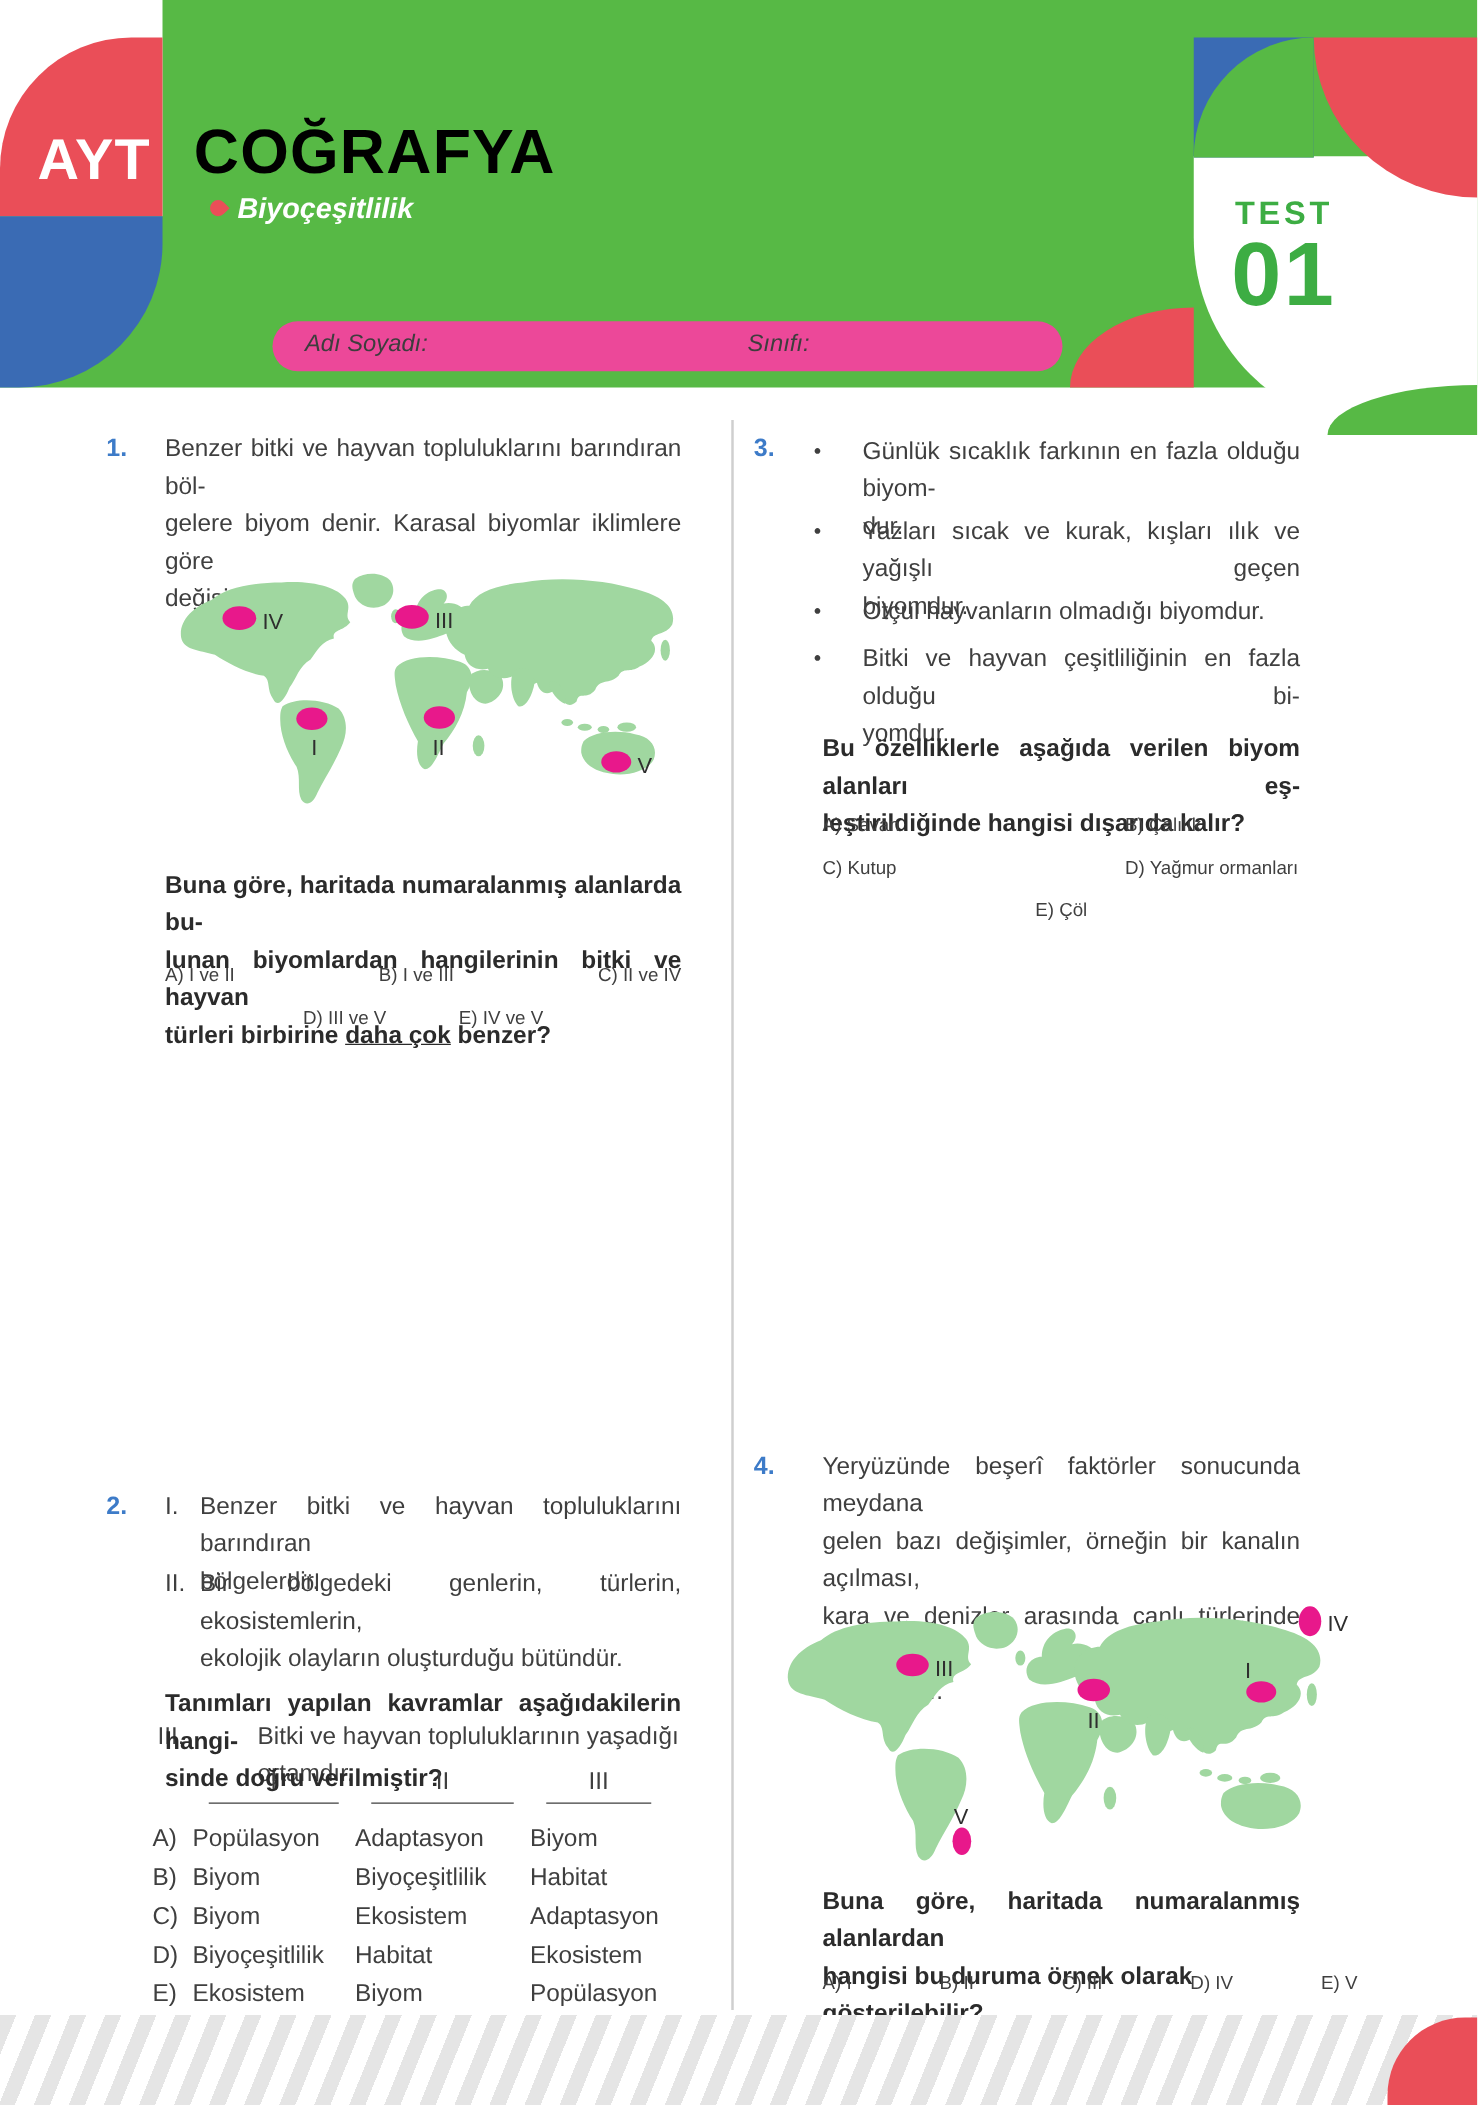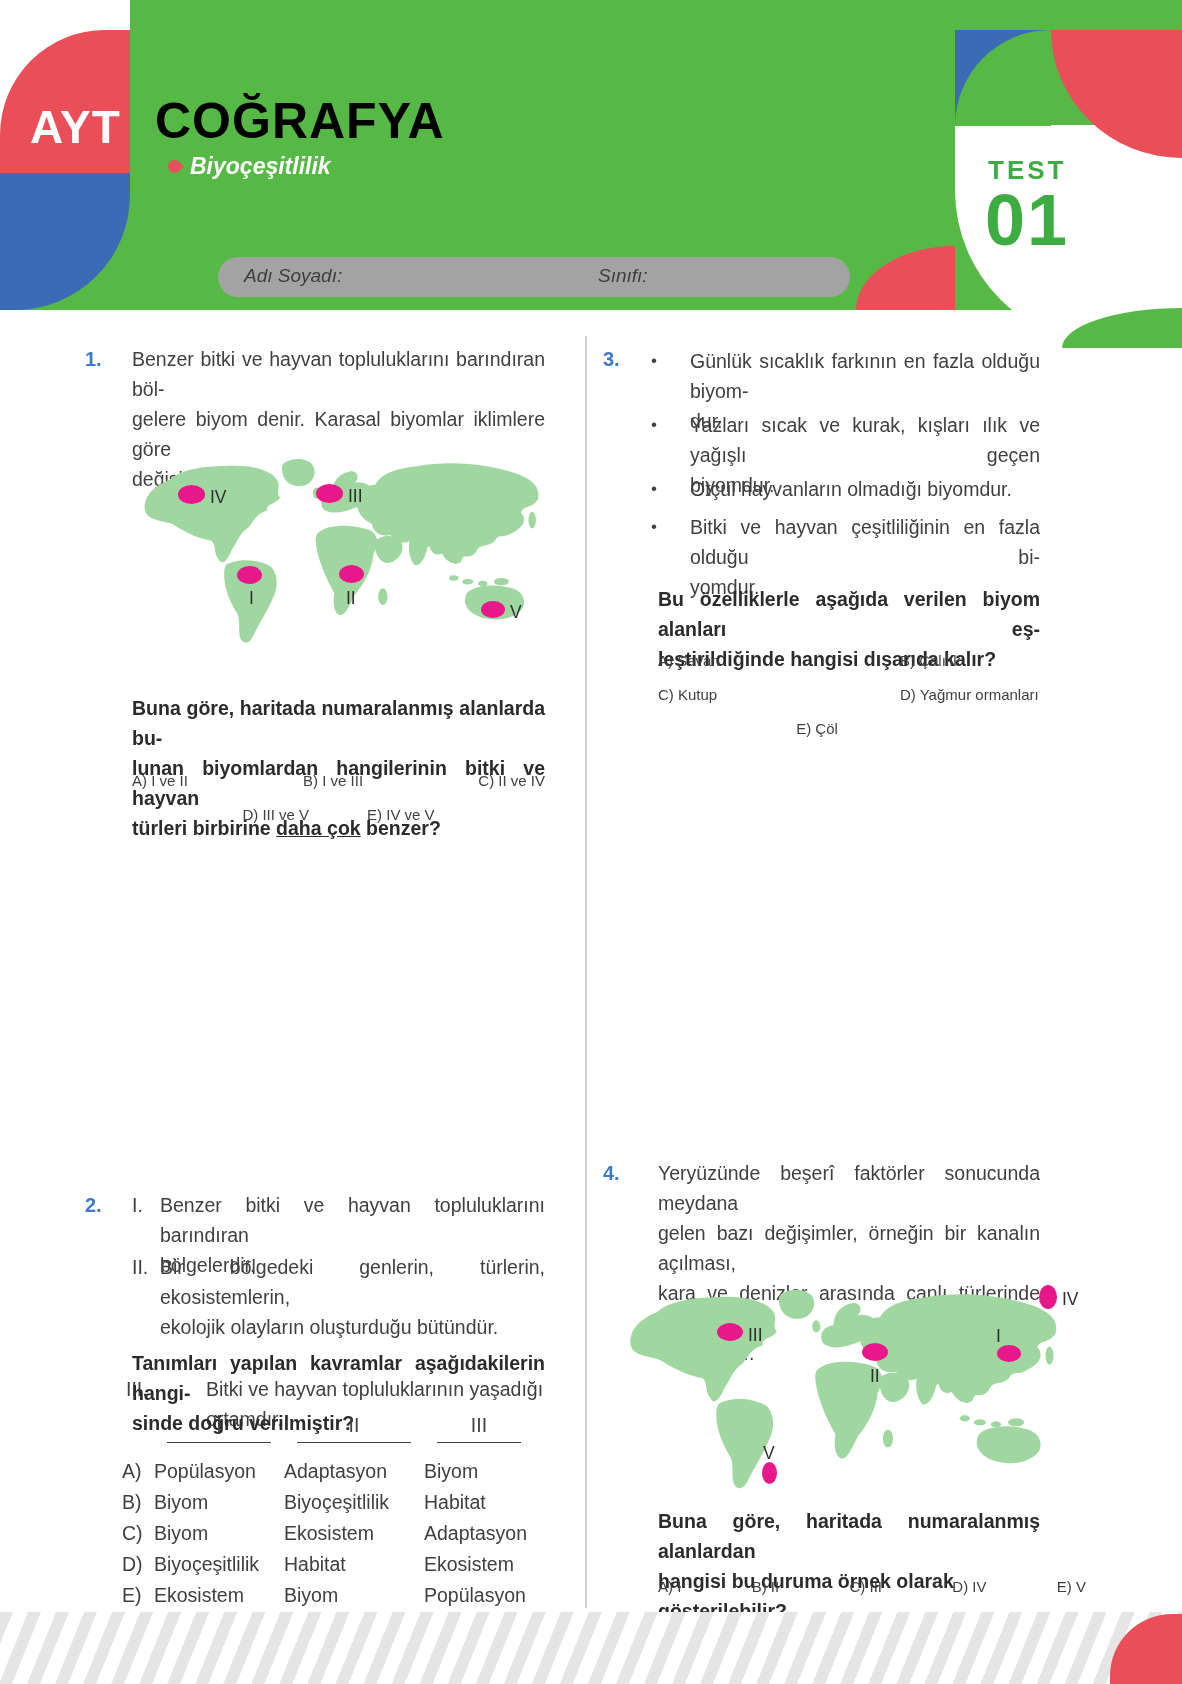--- a/index.html
+++ b/index.html
@@ -22,21 +22,21 @@
   
   .header{position:absolute;left:0;top:0;width:1182px;height:310px;background:var(--green);}
   .hdr-white-tl{position:absolute;left:0;top:0;width:130px;height:173px;background:#ffffff;}
   .hdr-red{position:absolute;left:0;top:30px;width:130px;height:143px;background:var(--red);border-top-left-radius:105px;}
   .hdr-blue{position:absolute;left:0;top:173px;width:130px;height:137px;background:var(--blue);border-bottom-right-radius:115px;}
   .exam-label{position:absolute;left:30px;top:100px;color:#fff;font-size:46px;font-weight:bold;letter-spacing:1px;}
   .subject-title{position:absolute;left:155px;top:92px;color:#000000;font-size:50px;font-weight:bold;letter-spacing:1px;}
   .topic-row{position:absolute;left:168px;top:153px;display:flex;align-items:center;gap:9px;}
   .topic-diamond{width:13px;height:13px;background:var(--red);border-radius:50% 0 50% 50%;transform:rotate(45deg);}
   .topic-text{color:#fff;font-size:23px;font-weight:bold;font-style:italic;}
-  .name-bar{position:absolute;left:218px;top:257px;width:632px;height:40px;background:#a3a3a3;border-radius:20px;}
+  .name-bar{position:absolute;left:218px;top:257px;width:632px;height:40px;background:#ec4899;border-radius:20px;}
   .name-label{position:absolute;left:26px;top:8px;font-size:19px;font-style:italic;color:#3d3d3d;}
   .class-label{position:absolute;left:380px;top:8px;font-size:19px;font-style:italic;color:#3d3d3d;}
   
   .badge-white{position:absolute;left:955px;top:125px;width:227px;height:220px;background:#ffffff;border-bottom-left-radius:155px;}
   .badge-blue-sq{position:absolute;left:955px;top:30px;width:96px;height:96px;background:var(--blue);}
   .badge-green-disc{position:absolute;left:955px;top:30px;width:96px;height:96px;background:var(--green);border-top-left-radius:100%;}
   .badge-red-arc{position:absolute;left:1051px;top:30px;width:131px;height:128px;background:var(--red);border-bottom-left-radius:100%;}
   .badge-red-small{position:absolute;left:856px;top:246px;width:99px;height:64px;background:var(--red);border-top-left-radius:100%;}
   .badge-green-br{position:absolute;left:1062px;top:308px;width:120px;height:40px;background:var(--green);border-top-left-radius:100%;}
   .test-word{position:absolute;left:988px;top:155px;color:var(--green-dark);font-size:26px;font-weight:bold;letter-spacing:3px;}
@@ -257,21 +257,21 @@
   </div>
 
   <div class="abs optrow" style="left:658px;top:646px;width:382px;display:grid;grid-template-columns:242px 140px;">
     <span>A) Savan</span>
     <span>B) Çalılık</span>
   </div>
   <div class="abs optrow" style="left:658px;top:680px;width:382px;display:grid;grid-template-columns:242px 140px;">
     <span>C) Kutup</span>
     <span>D) Yağmur ormanları</span>
   </div>
-  <div class="abs optrow centered" style="left:626px;top:714px;width:382px;">
+  <div class="abs optrow centered" style="left:658px;top:714px;width:382px;">
     <span>E) Çöl</span>
   </div>
 
   <div class="qnum" style="left:603px;top:1158px;">4.</div>
   <div class="abs txt" style="left:658px;top:1158px;width:382px;">
     <div class="jl">Yeryüzünde beşerî faktörler sonucunda meydana</div>
     <div class="jl">gelen bazı değişimler, örneğin bir kanalın açılması,</div>
     <div class="jl">kara ve denizler arasında canlı türlerinde geçişlere</div>
     <div>neden olur.</div>
   </div>

